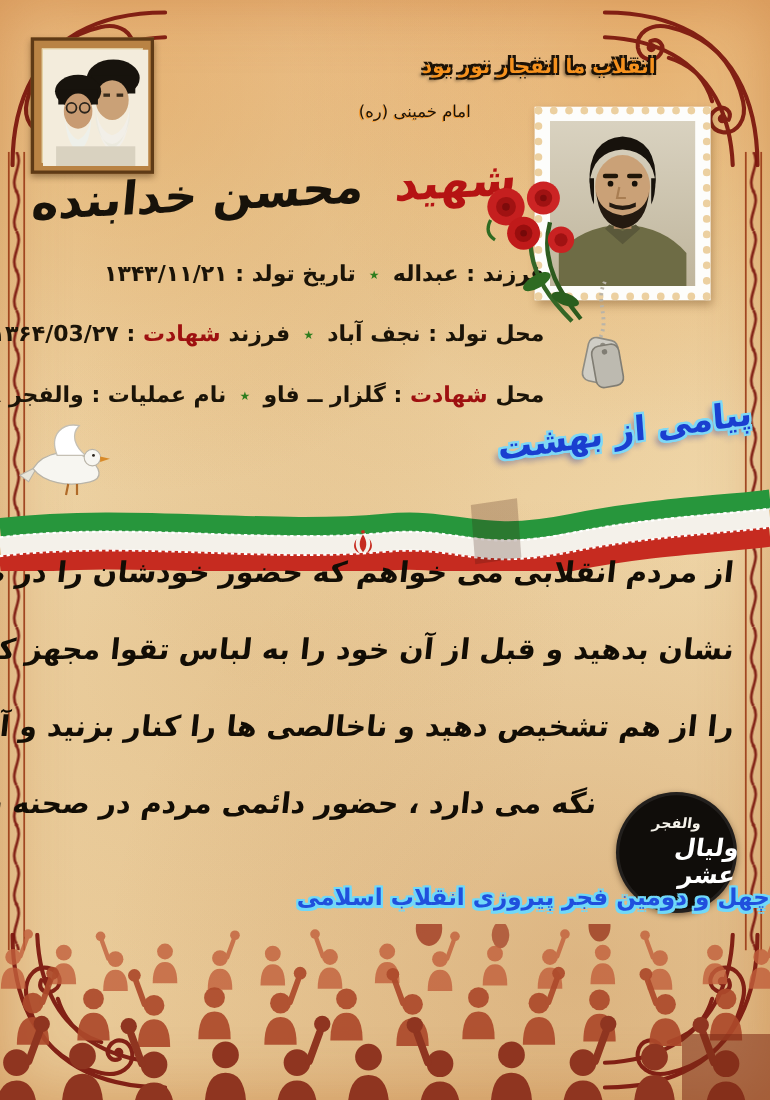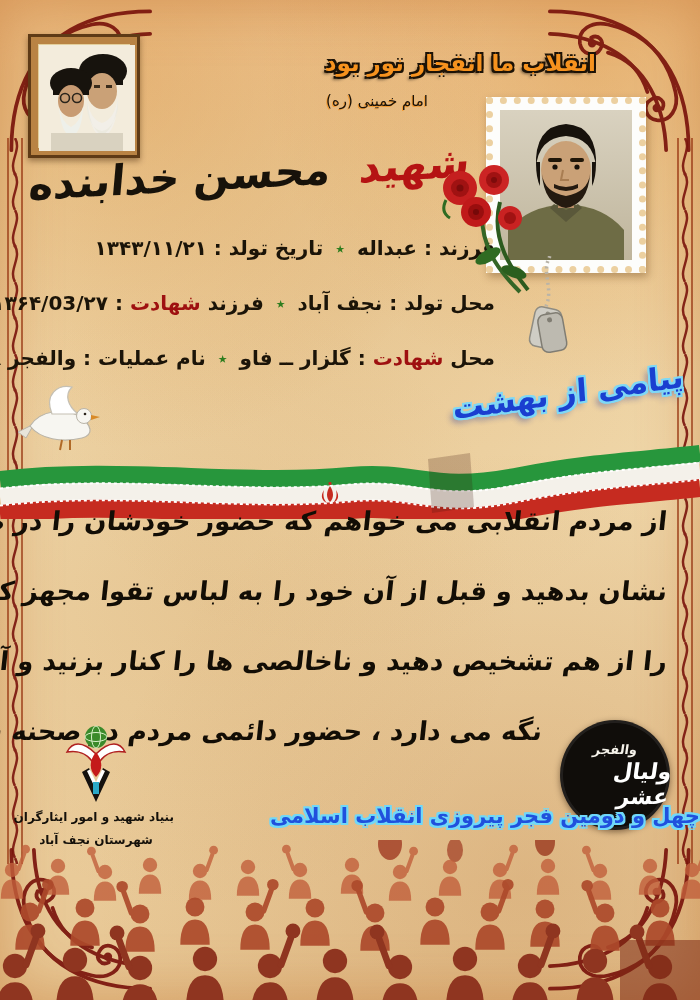--- a/index.html
+++ b/index.html
@@ -25,21 +25,21 @@
   .rail{top:138px;height:726px;width:20px;z-index:1;opacity:.9;}
   .rail-l{left:5px;} .rail-r{right:5px;}
 
   
   .portrait{left:28px;top:34px;width:112px;height:124px;z-index:6;
     background:#b98344;border:3px solid #5e3a16;box-shadow:0 3px 6px rgba(60,30,5,.45);
     padding:7px;box-sizing:border-box;}
   .portrait-inner{width:100%;height:100%;background:#f3ecdc;border:1px solid #e3cf9c;box-sizing:border-box;}
 
   
-  .quote{right:104px;top:50px;font-size:23px;font-weight:bold;color:#f6921e;z-index:5;white-space:nowrap;
+  .quote{right:104px;top:50px;font-size:18px;font-weight:bold;color:#f6921e;z-index:5;white-space:nowrap;
     text-shadow:-2px 2px 0 #1c1206,2px 2px 0 #1c1206,2px -2px 0 #1c1206,-2px -2px 0 #1c1206,-3px 3px 3px rgba(0,0,0,.5);}
   .quote-author{right:272px;top:92px;font-size:15px;font-weight:normal;color:#1a1208;z-index:5;white-space:nowrap;
     text-shadow:-1px 1px 0 rgba(246,146,30,.8);}
 
   
   .stamp{left:486px;top:97px;width:160px;height:176px;background:#fdfdfb;z-index:5;
     border:7px dotted #ecd0a0;box-sizing:border-box;box-shadow:2px 4px 8px rgba(90,50,10,.35);padding:6px;}
   .stamp svg{display:block;width:100%;height:100%;}
   .dogtag{left:516px;top:256px;width:64px;height:100px;z-index:5;}
   .roses{left:430px;top:160px;width:112px;height:136px;z-index:7;}
@@ -302,35 +302,20 @@
     </g>
   </svg>
 
   <div class="abs message rtl">
     <div class="msg-line">از مردم انقلابی می خواهم که حضور خودشان را در صحنه سیاست</div>
     <div class="msg-line">نشان بدهید و قبل از آن خود را به لباس تقوا مجهز کنید تا بتوانید حق و باطل</div>
     <div class="msg-line">را از هم تشخیص دهید و ناخالصی ها را کنار بزنید و آنچه انقلاب را شکوفا</div>
     <div class="msg-line last">نگه می دارد ، حضور دائمی مردم در صحنه سیاست است .</div>
   </div>
 
-  <div class="abs foundation">
-    <svg width="66" height="80" viewBox="0 0 66 80">
-      <circle cx="33" cy="13" r="11" fill="#3a8a2a"></circle>
-      <ellipse cx="33" cy="13" rx="11" ry="4.5" fill="none" stroke="#d8f0c8" stroke-width="1"></ellipse>
-      <ellipse cx="33" cy="13" rx="4.5" ry="11" fill="none" stroke="#d8f0c8" stroke-width="1"></ellipse>
-      <path d="M33,30 C19,16 9,18 4,28 C15,26 24,30 29,37 Z" fill="#ffffff" stroke="#b02020" stroke-width="1.5"></path>
-      <path d="M33,30 C47,16 57,18 62,28 C51,26 42,30 37,37 Z" fill="#ffffff" stroke="#b02020" stroke-width="1.5"></path>
-      <path d="M33,28 C26,37 26,46 33,53 C40,46 40,37 33,28" fill="#c41a1a"></path>
-      <path d="M19,48 L33,78 L47,48 L40,44 L33,60 L26,44 Z" fill="#14110e"></path>
-      <path d="M24,47 L33,66 L42,47 L39,45.5 L33,58 L27,45.5 Z" fill="#ffffff"></path>
-      <rect x="30" y="58" width="6" height="12" fill="#2aa8c8"></rect>
-    </svg>
-    <div class="foundation-text rtl">بنیاد شهید و امور ایثارگران</div>
-    <div class="foundation-text rtl">شهرستان نجف آباد</div>
-  </div>
 
   <div class="abs valfajr rtl">
     <div class="v-top">والفجر</div>
     <div class="v-main">ولیال عشر</div>
   </div>
 
   <div class="abs fajr rtl">چهل و دومین فجر پیروزی انقلاب اسلامی</div>
 
   <svg class="abs crowd" viewBox="0 0 700 160" preserveAspectRatio="none">
     <defs>

